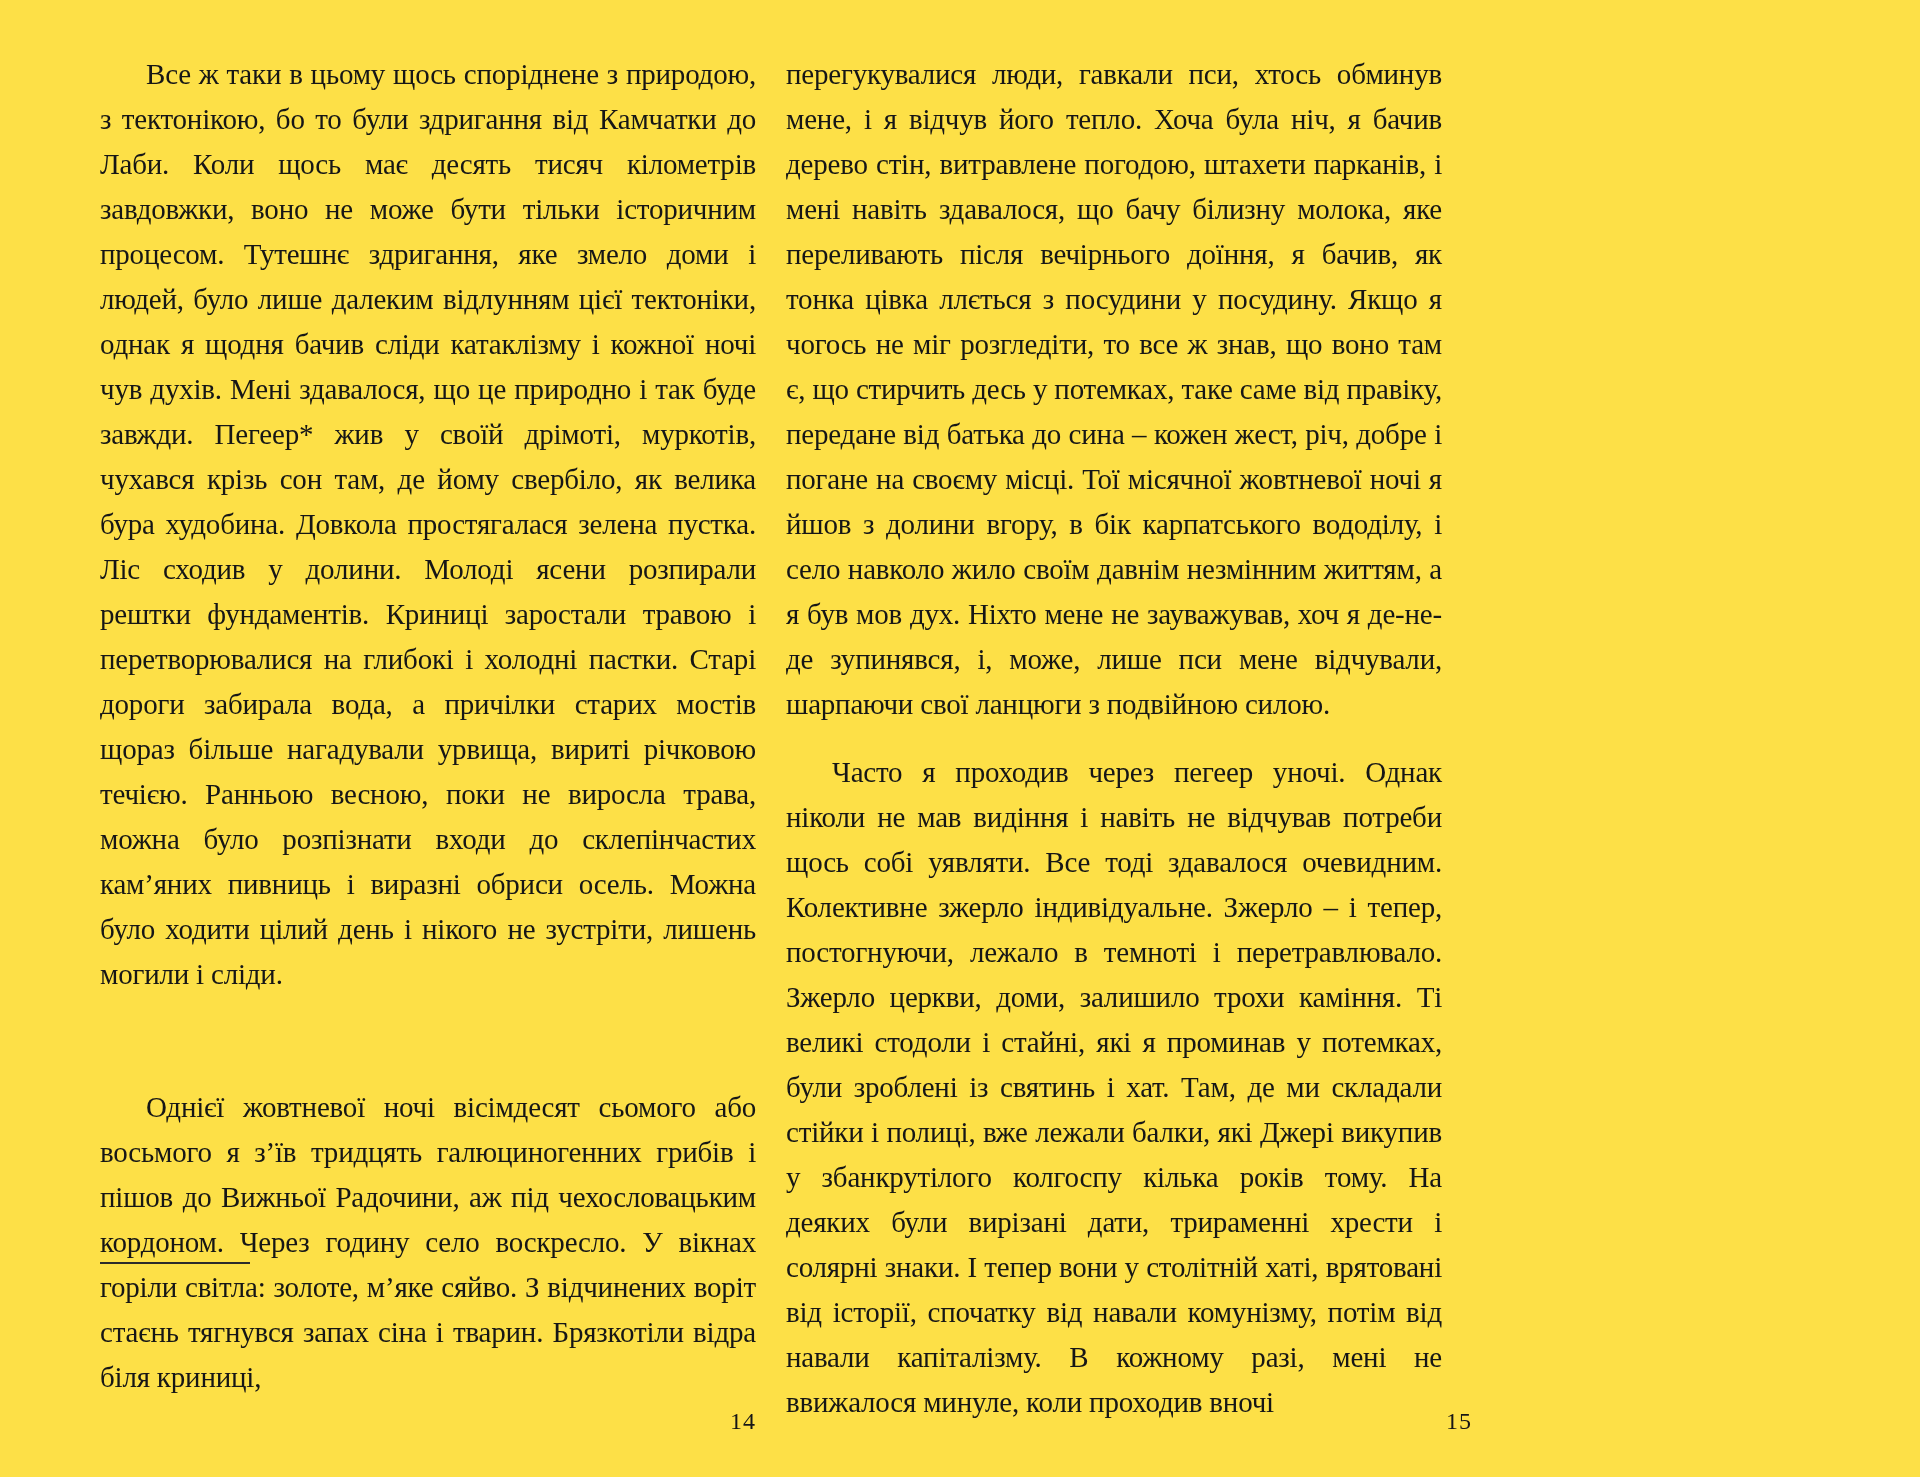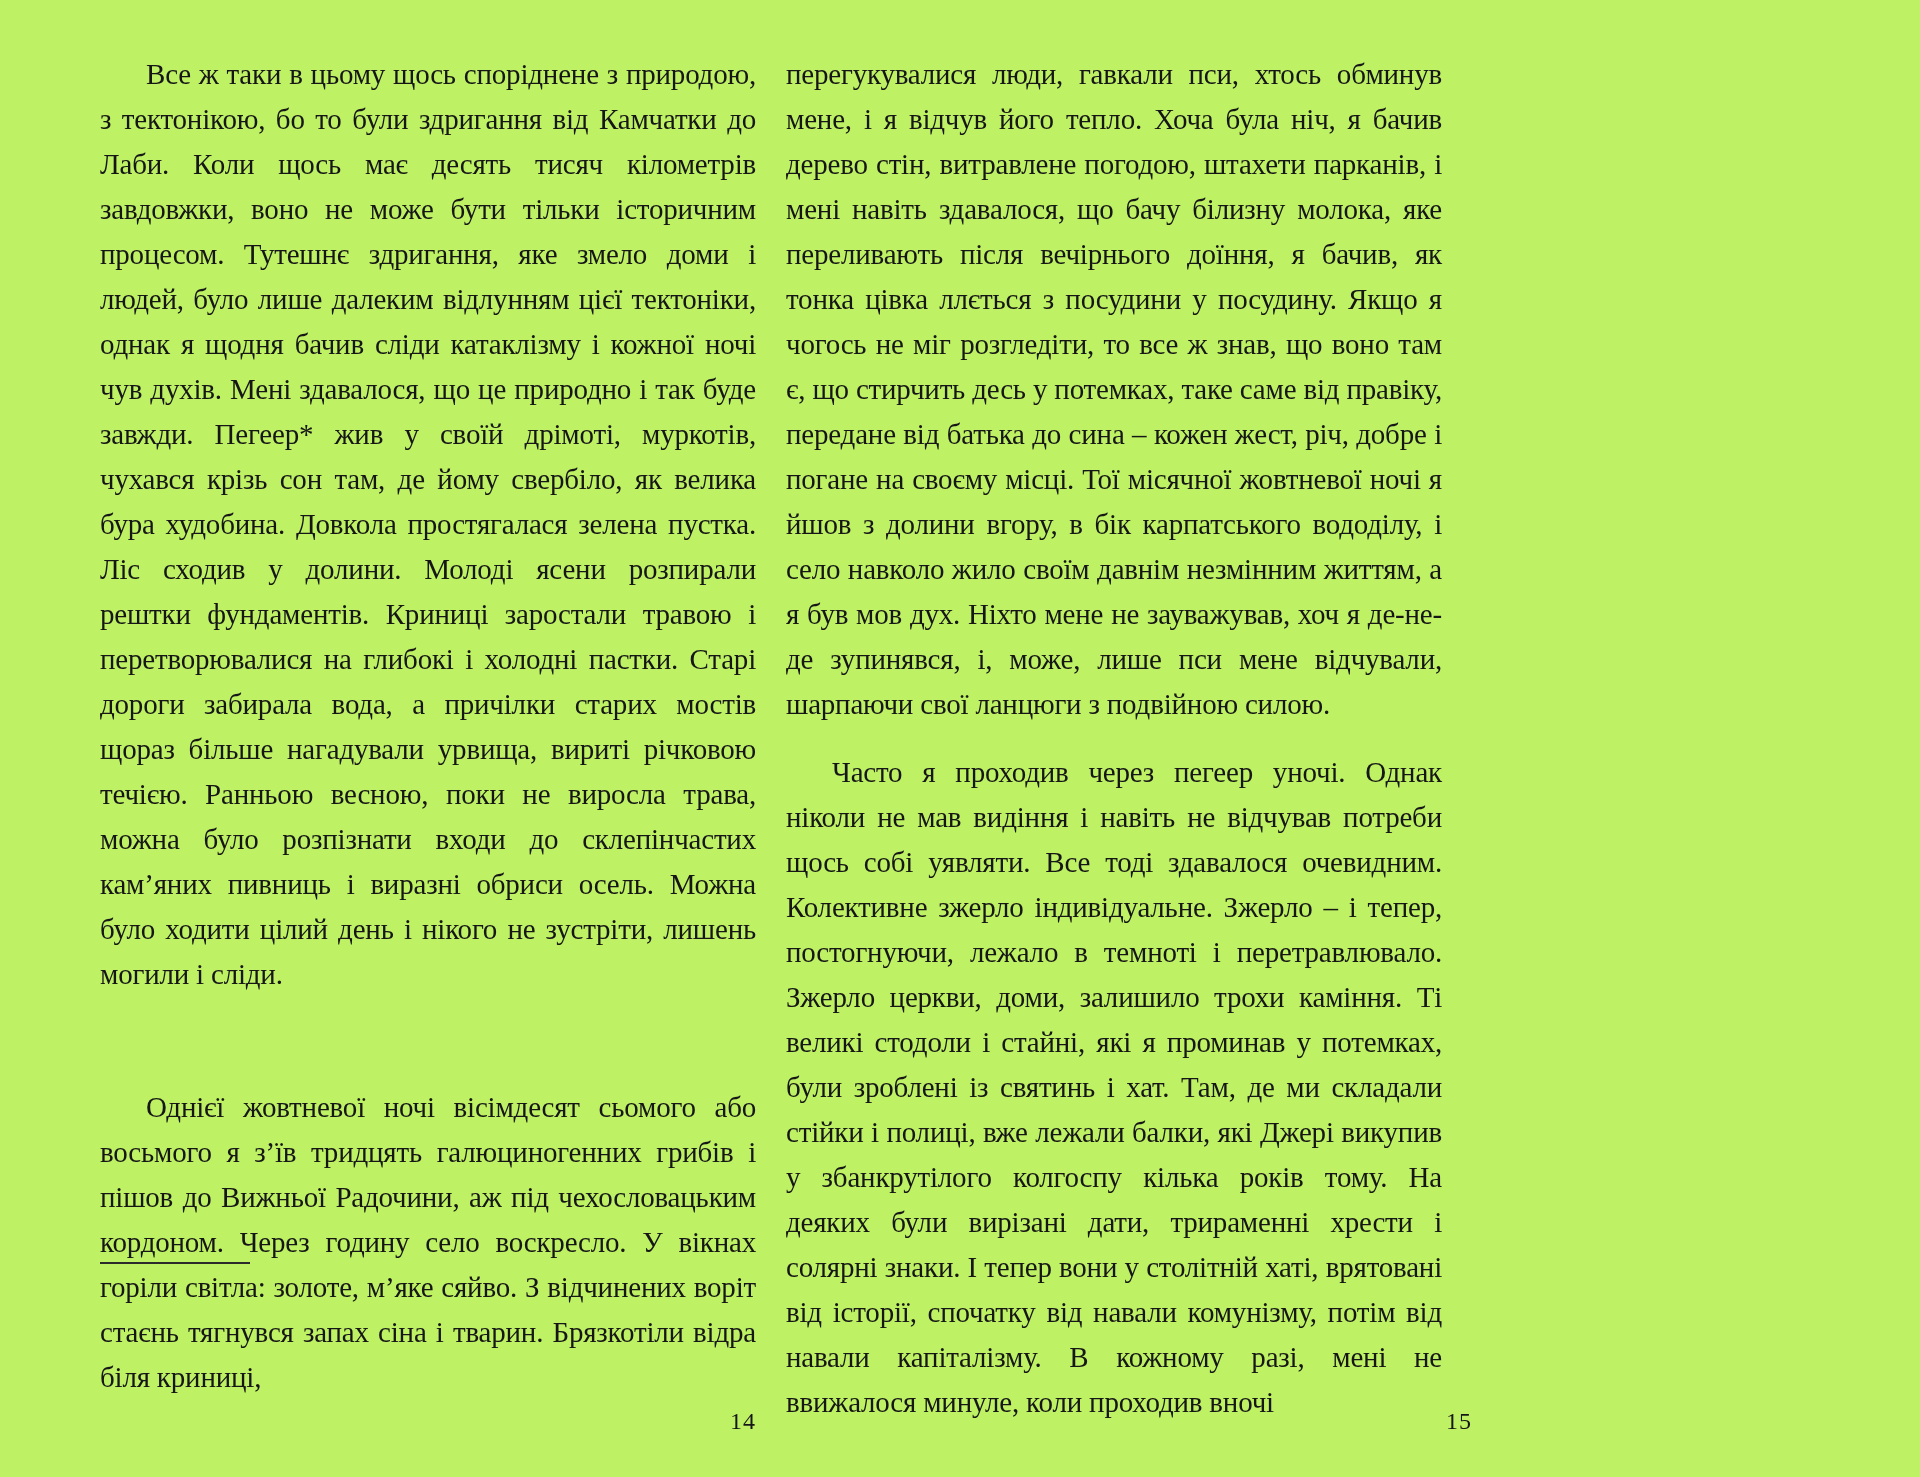--- a/index.html
+++ b/index.html
@@ -1,21 +1,21 @@
 <!DOCTYPE html>
 <html lang="uk"><head>
 <meta charset="utf-8">
 <style>
   * { margin: 0; padding: 0; box-sizing: border-box; }
   html, body { background: #ffffff; }
   .spread {
     position: relative;
     width: 1920px;
     height: 1477px;
-    background: #bef264;
+    background: #fde047;
     color: #161616;
     font-family: "Liberation Serif", "DejaVu Serif", serif;
     overflow: hidden;
   }
   .text-block {
     position: absolute;
     top: 52px;
     width: 656px;
     font-size: 29px;
     line-height: 45px;

